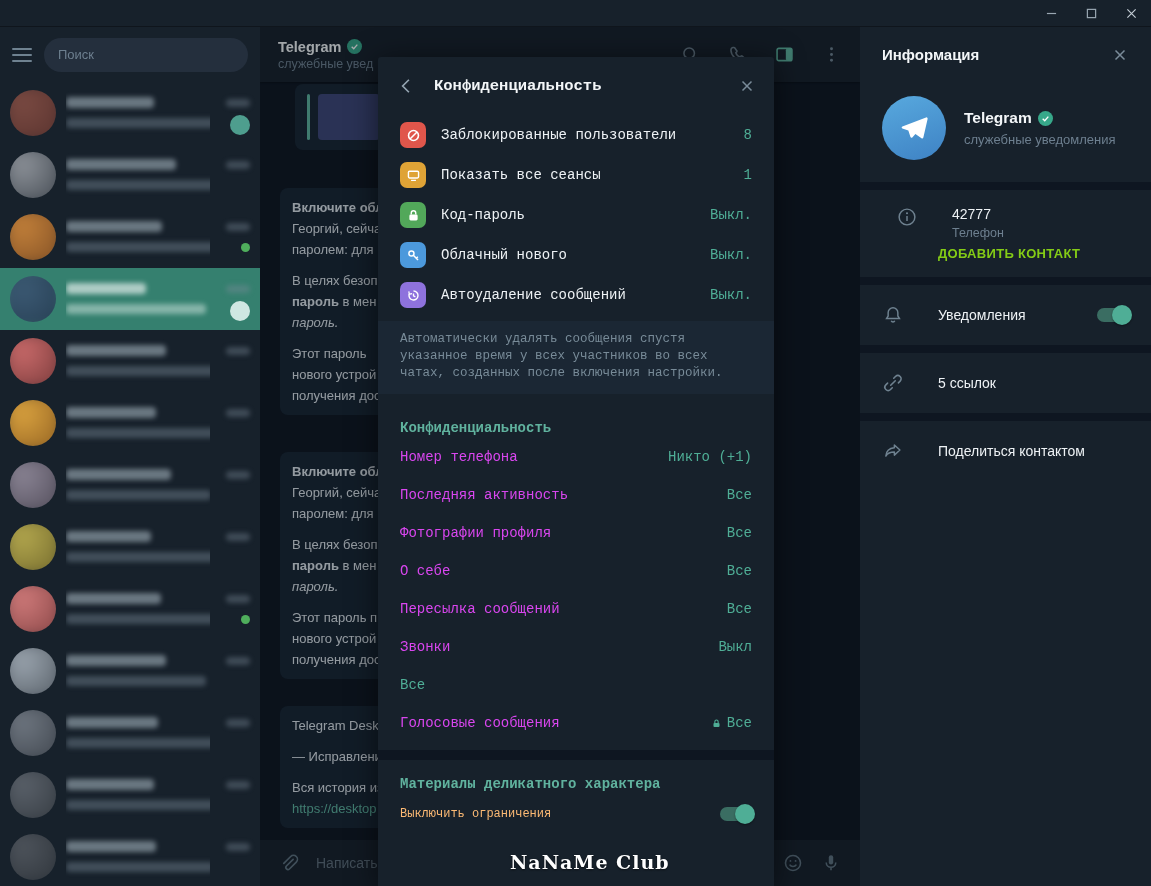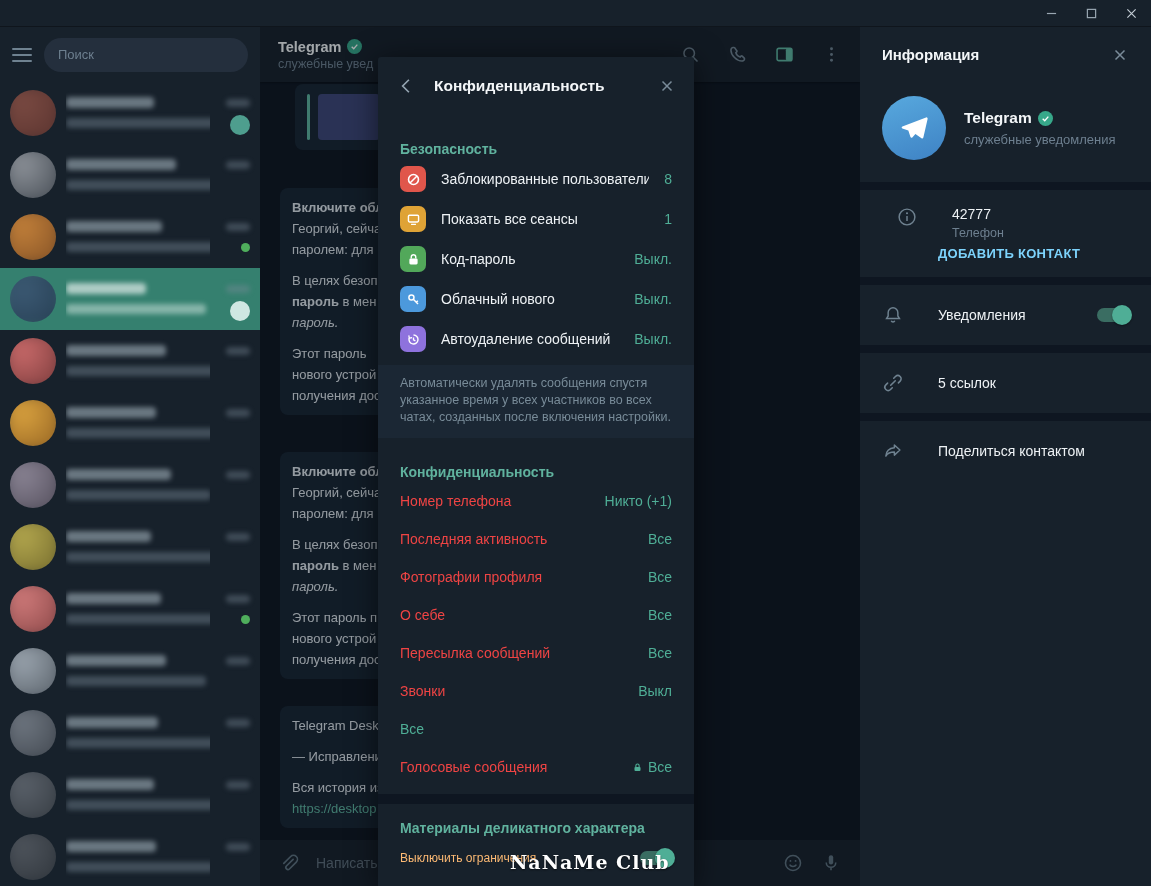--- a/index.html
+++ b/index.html
@@ -64,36 +64,36 @@
   .msg-line .b{font-weight:bold;}
   .msg-line .i{font-style:italic;}
   .msg-line .link{color:#5eb5a0;}
 
   .composer{position:absolute;left:0;right:0;bottom:0;height:46px;background:#17212b;display:flex;
             align-items:center;padding:0 18px;gap:16px;z-index:1;}
   .composer-placeholder{color:#5f6e7b;font-size:14px;flex:1;white-space:nowrap;overflow:hidden;}
   .center-overlay{position:absolute;inset:0;background:rgba(6,11,17,.34);z-index:2;}
 
   
-  .modal{position:absolute;left:378px;top:57px;width:316px;height:829px;background:#17212b;z-index:5;
-         border-radius:3px 3px 0 0;box-shadow:0 4px 30px rgba(0,0,0,.55);overflow:hidden;}
+  .modal{position:absolute;left:378px;top:57px;width:396px;height:829px;background:#17212b;z-index:5;
+         border-radius:3px 3px 0 0;box-shadow:0 4px 30px rgba(0,0,0,.55);overflow:hidden;font-family:Liberation Mono, monospace;}
   .modal-header{height:58px;display:flex;align-items:center;padding:0 18px;gap:18px;}
   .modal-title{flex:1;font-size:15.5px;font-weight:bold;color:#f3f6f8;}
   .icon-btn{cursor:pointer;display:flex;}
   .section-heading{color:#60b29e;font-weight:bold;font-size:14px;padding:0 22px;line-height:20px;}
   .h-security{margin-top:24px;}
   .h-privacy{margin-top:24px;}
   .h-sensitive{margin-top:14px;}
   .sec-row{height:40px;display:flex;align-items:center;padding:0 22px;gap:15px;cursor:pointer;}
   .sec-icon{width:26px;height:26px;border-radius:7px;display:flex;align-items:center;justify-content:center;flex:none;}
   .sec-label{flex:1;font-size:14px;color:#eef2f5;white-space:nowrap;overflow:hidden;}
   .sec-value{font-size:14px;color:#4fae96;}
   .note{margin-top:6px;background:#1b2734;padding:10px 22px 12px;color:#788b98;font-size:12.5px;line-height:17px;}
   .priv-row{height:38px;display:flex;align-items:center;padding:0 22px;cursor:pointer;}
-  .priv-label{flex:1;font-size:14px;color:#ef4444;}
+  .priv-label{flex:1;font-size:14px;color:#d946ef;}
   .priv-value{font-size:14px;color:#4fae96;display:flex;align-items:center;gap:5px;}
   .section-strip{height:10px;background:#0e1621;margin-top:8px;}
   .sens-row{height:40px;display:flex;align-items:center;padding:0 22px;cursor:pointer;}
   .sens-label{flex:1;font-size:12px;color:#fdba74;}
 
   .toggle{width:32px;height:14px;border-radius:7px;background:#3a6d62;position:relative;cursor:pointer;flex:none;}
   .toggle .knob{position:absolute;top:-3px;width:20px;height:20px;border-radius:50%;background:#4fae96;
                 box-shadow:0 1px 2px rgba(0,0,0,.4);}
   .toggle.on .knob{right:-3px;}
 
@@ -106,21 +106,21 @@
                   background:linear-gradient(160deg,#58a9de 0%,#3e82c4 100%);
                   display:flex;align-items:center;justify-content:center;}
   .profile-name{display:flex;align-items:center;gap:6px;font-size:15.5px;font-weight:bold;color:#f3f6f8;}
   .profile-sub{font-size:13px;color:#6d7f8f;margin-top:5px;}
   .info-strip{height:8px;background:#0e1621;}
   .info-row{display:flex;align-items:flex-start;padding:16px 36px;gap:0;cursor:pointer;}
   .info-row .row-icon{width:24px;margin-right:32px;flex:none;display:flex;}
   .row-main{flex:1;}
   .row-value{font-size:14px;color:#eef2f5;}
   .row-label{font-size:12.5px;color:#6d7f8f;margin-top:4px;}
-  .add-contact{display:block;margin:2px 22px 16px 78px;color:#7dd3fc;font-size:13px;font-weight:bold;
+  .add-contact{display:block;margin:2px 22px 16px 78px;color:#84cc16;font-size:13px;font-weight:bold;
                letter-spacing:.3px;cursor:pointer;}
   .flex-row{align-items:center;padding:19px 22px;}
   .flex-row .row-text{flex:1;font-size:14px;color:#eef2f5;}
 
   
   .watermark{position:absolute;left:510px;top:851px;z-index:8;color:#fff;font-size:19px;font-weight:bold;
              font-family:"DejaVu Serif",serif;letter-spacing:1px;text-shadow:0 1px 2px rgba(0,0,0,.6);}
 </style>
 </head>
 <body>
@@ -436,21 +436,20 @@
           </svg>
       </span>
       <span class="modal-title">Конфиденциальность</span>
       <span class="icon-btn">
         <svg width="18" height="18" viewBox="0 0 24 24" stroke="#7a8b99" stroke-width="2" fill="none">
             <path d="M6 6 L18 18 M18 6 L6 18"></path>
           </svg>
       </span>
     </div>
 
-    <div class="section-heading h-security">Безопасность</div>
     <div id="security-rows">
         <div class="sec-row">
           <div class="sec-icon" style="background: rgb(224, 86, 75);">
             <svg width="15" height="15" viewBox="0 0 16 16">
               <circle cx="8" cy="8" r="5.3" fill="none" stroke="#fff" stroke-width="1.7"></circle>
               <line x1="4.3" y1="11.7" x2="11.7" y2="4.3" stroke="#fff" stroke-width="1.7"></line>
             </svg>
           </div>
           <div class="sec-label">Заблокированные пользователи</div>
           <div class="sec-value">8</div>

